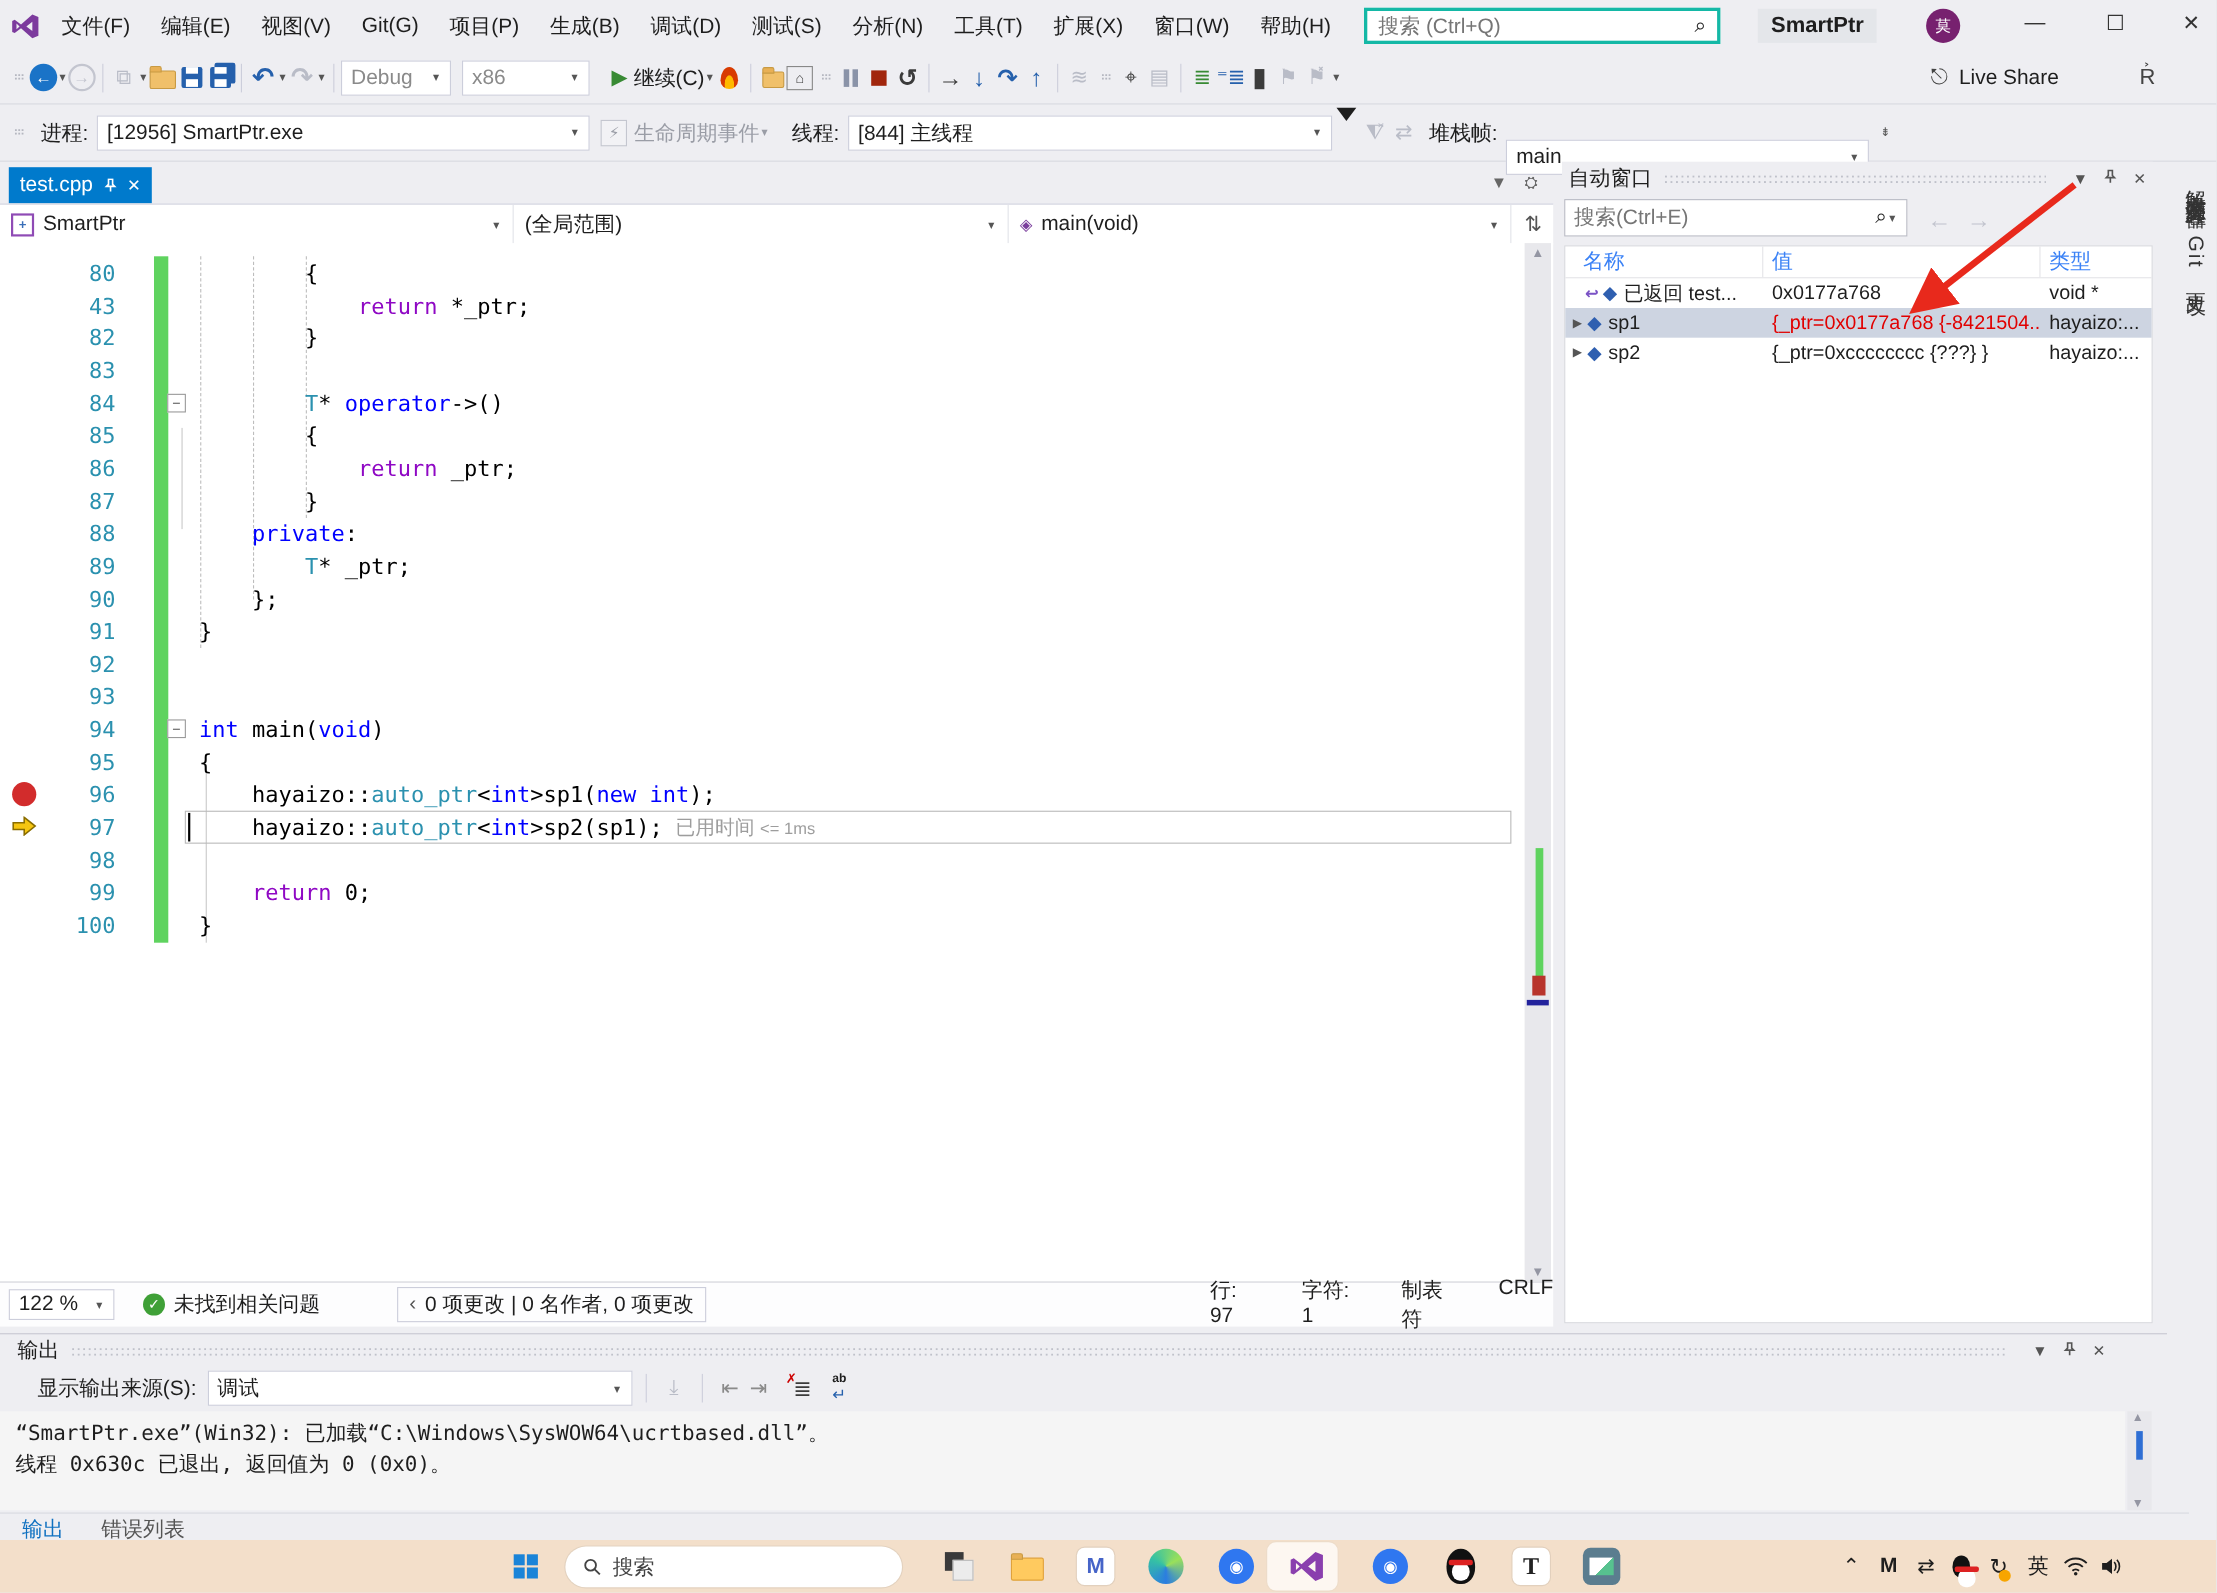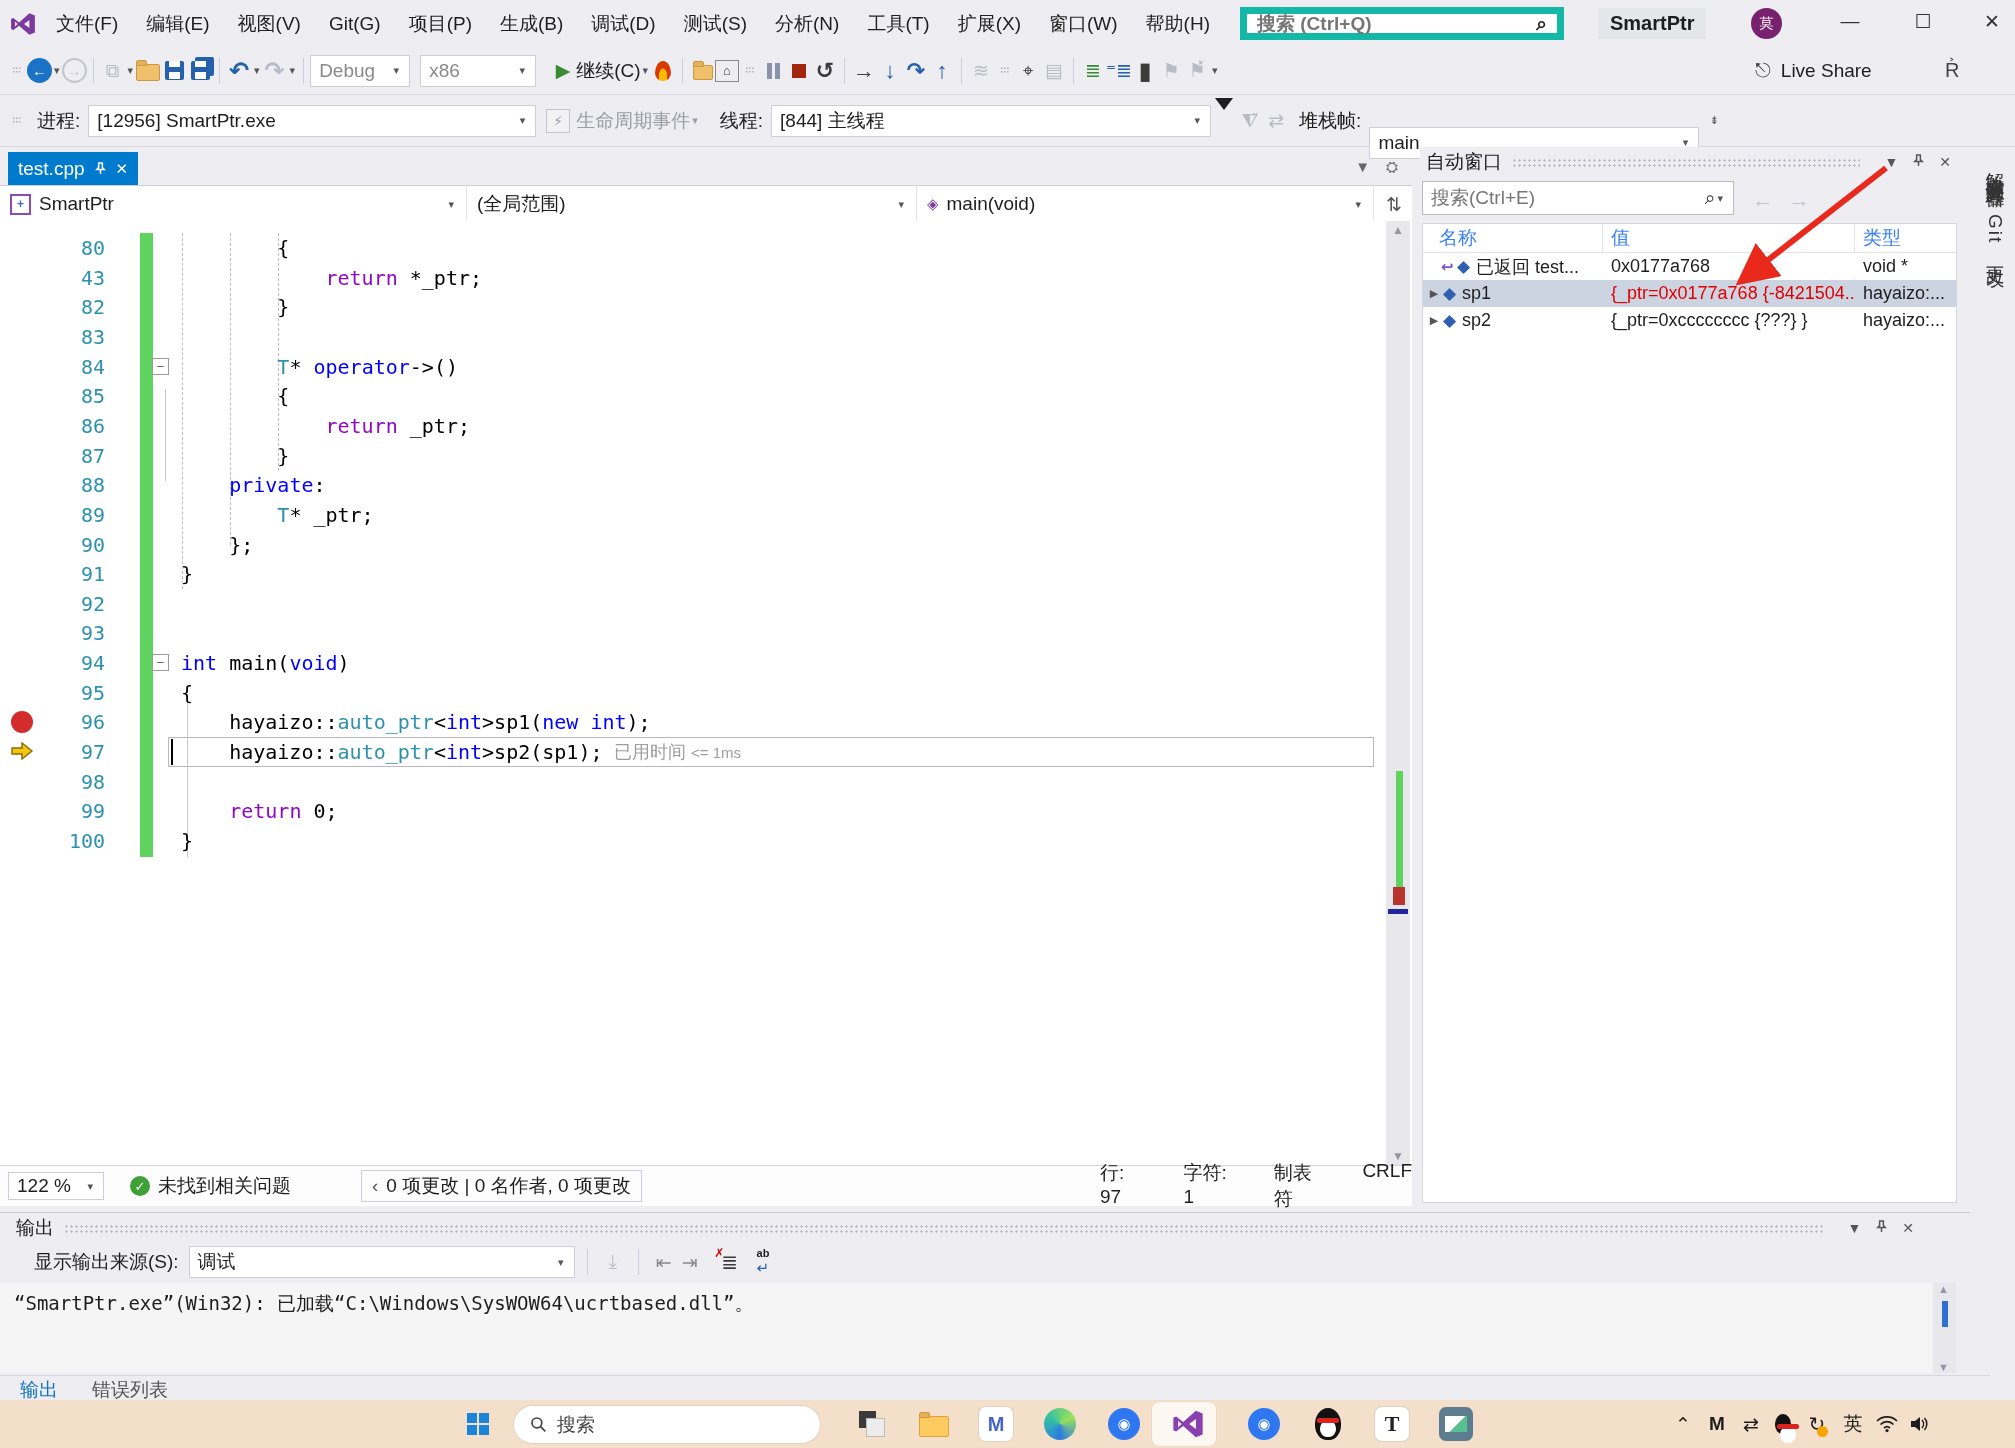--- a/index.html
+++ b/index.html
@@ -9,21 +9,21 @@
   .row{display:flex;align-items:center;}
   .sep{width:1px;height:26px;background:#cccedb;margin:0 6px;}
   .handle{color:#b5b7c0;font-size:11px;letter-spacing:1px;margin:0 4px;writing-mode:vertical-rl;}
   .ico{display:inline-flex;align-items:center;justify-content:center;width:26px;height:26px;font-size:19px;}
   .caret{font-size:11px;color:#555;margin:0 2px;}
   .combo{display:flex;align-items:center;justify-content:space-between;background:#fff;border:1px solid #cccedb;height:32px;padding:0 8px;box-sizing:border-box;}
   .combo .caret{margin-left:8px;}
   
   .titlebar{top:0;left:0;width:2015px;height:47px;display:flex;align-items:center;}
   .menu-item{padding:0 14px;height:40px;display:flex;align-items:center;cursor:default;}
-  .qsearch{position:absolute;left:1240px;top:7px;width:324px;height:33px;background:#fff;border:7px solid #14b8a6;display:flex;align-items:center;padding:0 10px;box-sizing:border-box;color:#767676;font-weight:bold;}
+  .qsearch{position:absolute;left:1240px;top:7px;width:324px;height:33px;background:#fff;border:3px solid #14b8a6;display:flex;align-items:center;padding:0 10px;box-sizing:border-box;color:#767676;}
   .qsearch .mag{margin-left:auto;color:#1e1e1e;}
   .title-label{position:absolute;left:1598px;top:8px;height:31px;padding:0 12px;background:#e4e6ea;display:flex;align-items:center;font-weight:bold;font-size:20px;}
   .avatar{position:absolute;left:1751px;top:8px;width:31px;height:31px;border-radius:50%;background:#77216f;color:#fff;display:flex;align-items:center;justify-content:center;font-size:14px;}
   .winbtn{position:absolute;top:0;width:46px;height:42px;display:flex;align-items:center;justify-content:center;font-size:19px;color:#333;}
   
   .toolbar{top:47px;left:0;width:2015px;height:48px;display:flex;align-items:center;padding-left:6px;box-sizing:border-box;border-bottom:1px solid #d8d9e0;}
   .circle-btn{width:25px;height:25px;border-radius:50%;display:inline-flex;align-items:center;justify-content:center;color:#fff;font-size:15px;font-weight:bold;}
   .floppy{position:relative;width:19px;height:19px;background:#2560ac;border-radius:2px;}
   .floppy::before{content:'';position:absolute;left:4px;top:0;width:11px;height:6px;background:#fff;}
   .floppy::after{content:'';position:absolute;left:4px;bottom:1px;width:11px;height:7px;background:#fff;}
@@ -467,21 +467,21 @@
       <span class="sep" style="margin:0 12px;"></span>
       <span class="ico gray">⤓</span>
       <span class="sep" style="margin:0 12px;"></span>
       <span class="ico" style="color:#8a8a8a;">⇤</span>
       <span class="ico" style="color:#8a8a8a;">⇥</span>
       <span class="ico" style="margin-left:14px;">
           <span class="clearico">≣</span>
         </span>
       <span class="wrapico" style="margin-left:14px;"><b>ab</b><span>↵</span></span>
     </div>
-    <div class="out-text" id="outlines"><div>“SmartPtr.exe”(Win32): 已加载“C:\Windows\SysWOW64\ucrtbased.dll”。</div></div>
+    <div class="out-text" id="outlines"><div>“SmartPtr.exe”(Win32): 已加载“C:\Windows\SysWOW64\ucrtbased.dll”。</div><div>线程 0x630c 已退出, 返回值为 0 (0x0)。</div></div>
     <div class="out-scroll">
       <span class="arr" style="position:absolute;top:0;left:4px;color:#9496a3;font-size:11px;">▲</span>
       <span class="arr" style="position:absolute;bottom:0;left:4px;color:#9496a3;font-size:11px;">▼</span>
       <div style="position:absolute;left:8px;top:18px;width:6px;height:26px;background:#2f6fd4;"></div>
     </div>
     <div class="out-tabs" id="outtabs">
         <span class="out-tab active">输出</span>
         <span class="out-tab">错误列表</span>
       </div>
   </div>

